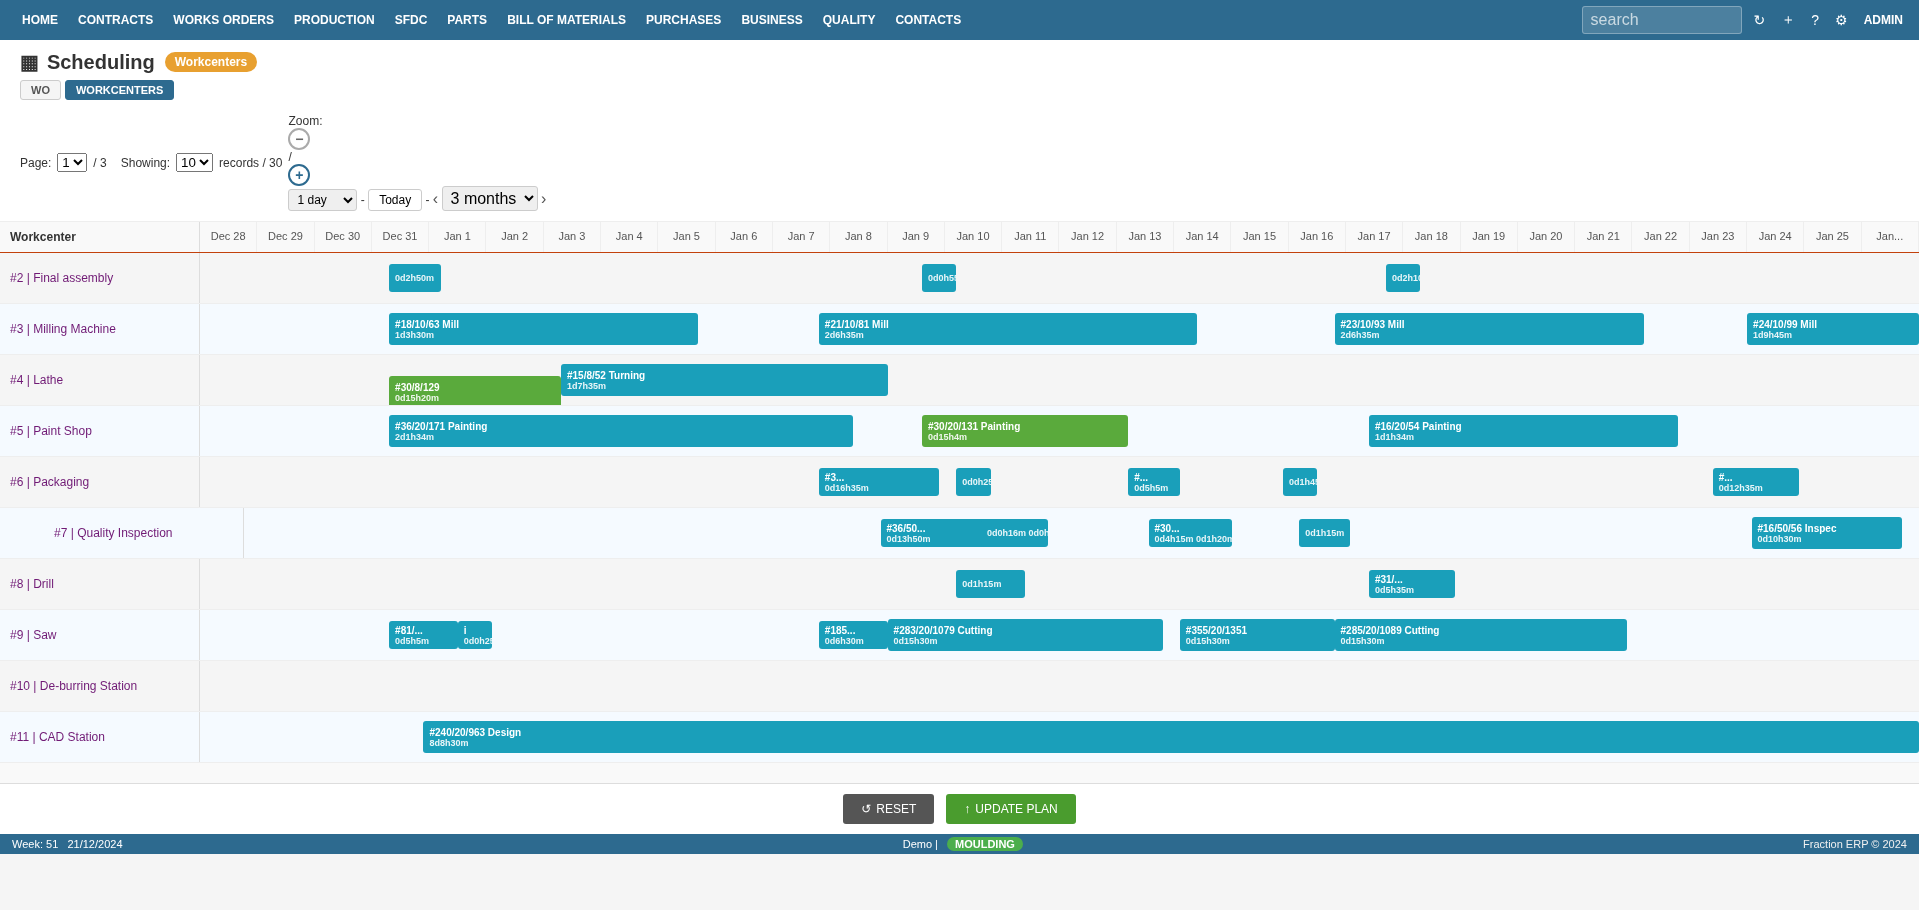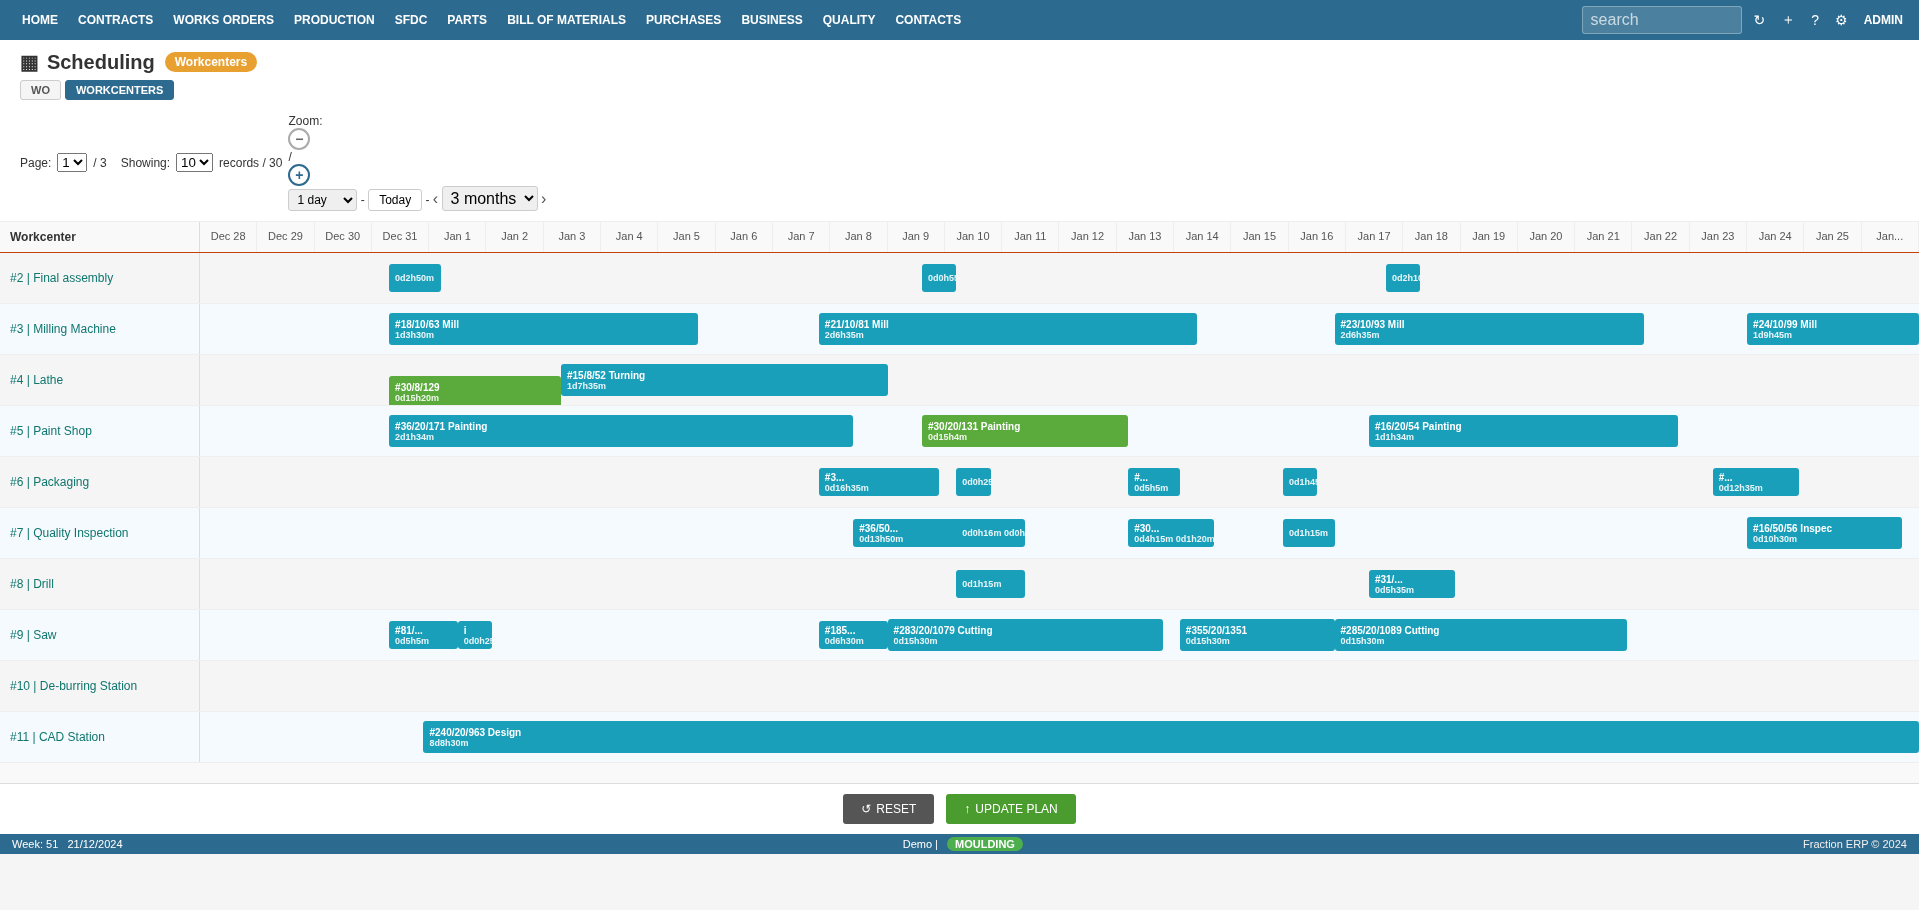--- a/index.html
+++ b/index.html
@@ -152,21 +152,21 @@
     .gantt-row:nth-child(even) { background: #fafcfe; }
     .gantt-row-label {
       width: 200px;
       min-width: 200px;
       border-right: 1px solid #ddd;
       padding: 8px 10px;
       display: flex;
       align-items: center;
     }
     .gantt-row-label a {
-      color: #0f766e;
+      color: #701a75;
       text-decoration: none;
       font-size: 12px;
     }
     .gantt-row-content {
       flex: 1;
       position: relative;
       overflow: hidden;
       min-height: 50px;
     }
 
@@ -490,21 +490,21 @@
             </div>
             <div class="gantt-bar teal" style="left: 63%; width: 2%; height: 28px; top: 11px;">
               <div class="gantt-bar-sub">0d1h45m</div>
             </div>
             <div class="gantt-bar teal" style="left: 88%; width: 5%; height: 28px; top: 11px;">
               <div class="gantt-bar-title">#...</div>
               <div class="gantt-bar-sub">0d12h35m</div>
             </div>
           </div>
         </div>
-        <div class="gantt-row" style="background: rgb(245, 250, 255);">
+        <div class="gantt-row" style="background: rgb(245, 250, 255); padding-left: 44px;">
           <div class="gantt-row-label">
             <a href="#">#7 | Quality Inspection</a>
           </div>
           <div class="gantt-row-content">
             <div class="gantt-bar teal" style="left: 38%; width: 7%; height: 28px; top: 11px;">
               <div class="gantt-bar-title">#36/50...</div>
               <div class="gantt-bar-sub">0d13h50m</div>
             </div>
             <div class="gantt-bar teal" style="left: 44%; width: 4%; height: 28px; top: 11px;">
               <div class="gantt-bar-sub">0d0h16m 0d0h19m</div>

